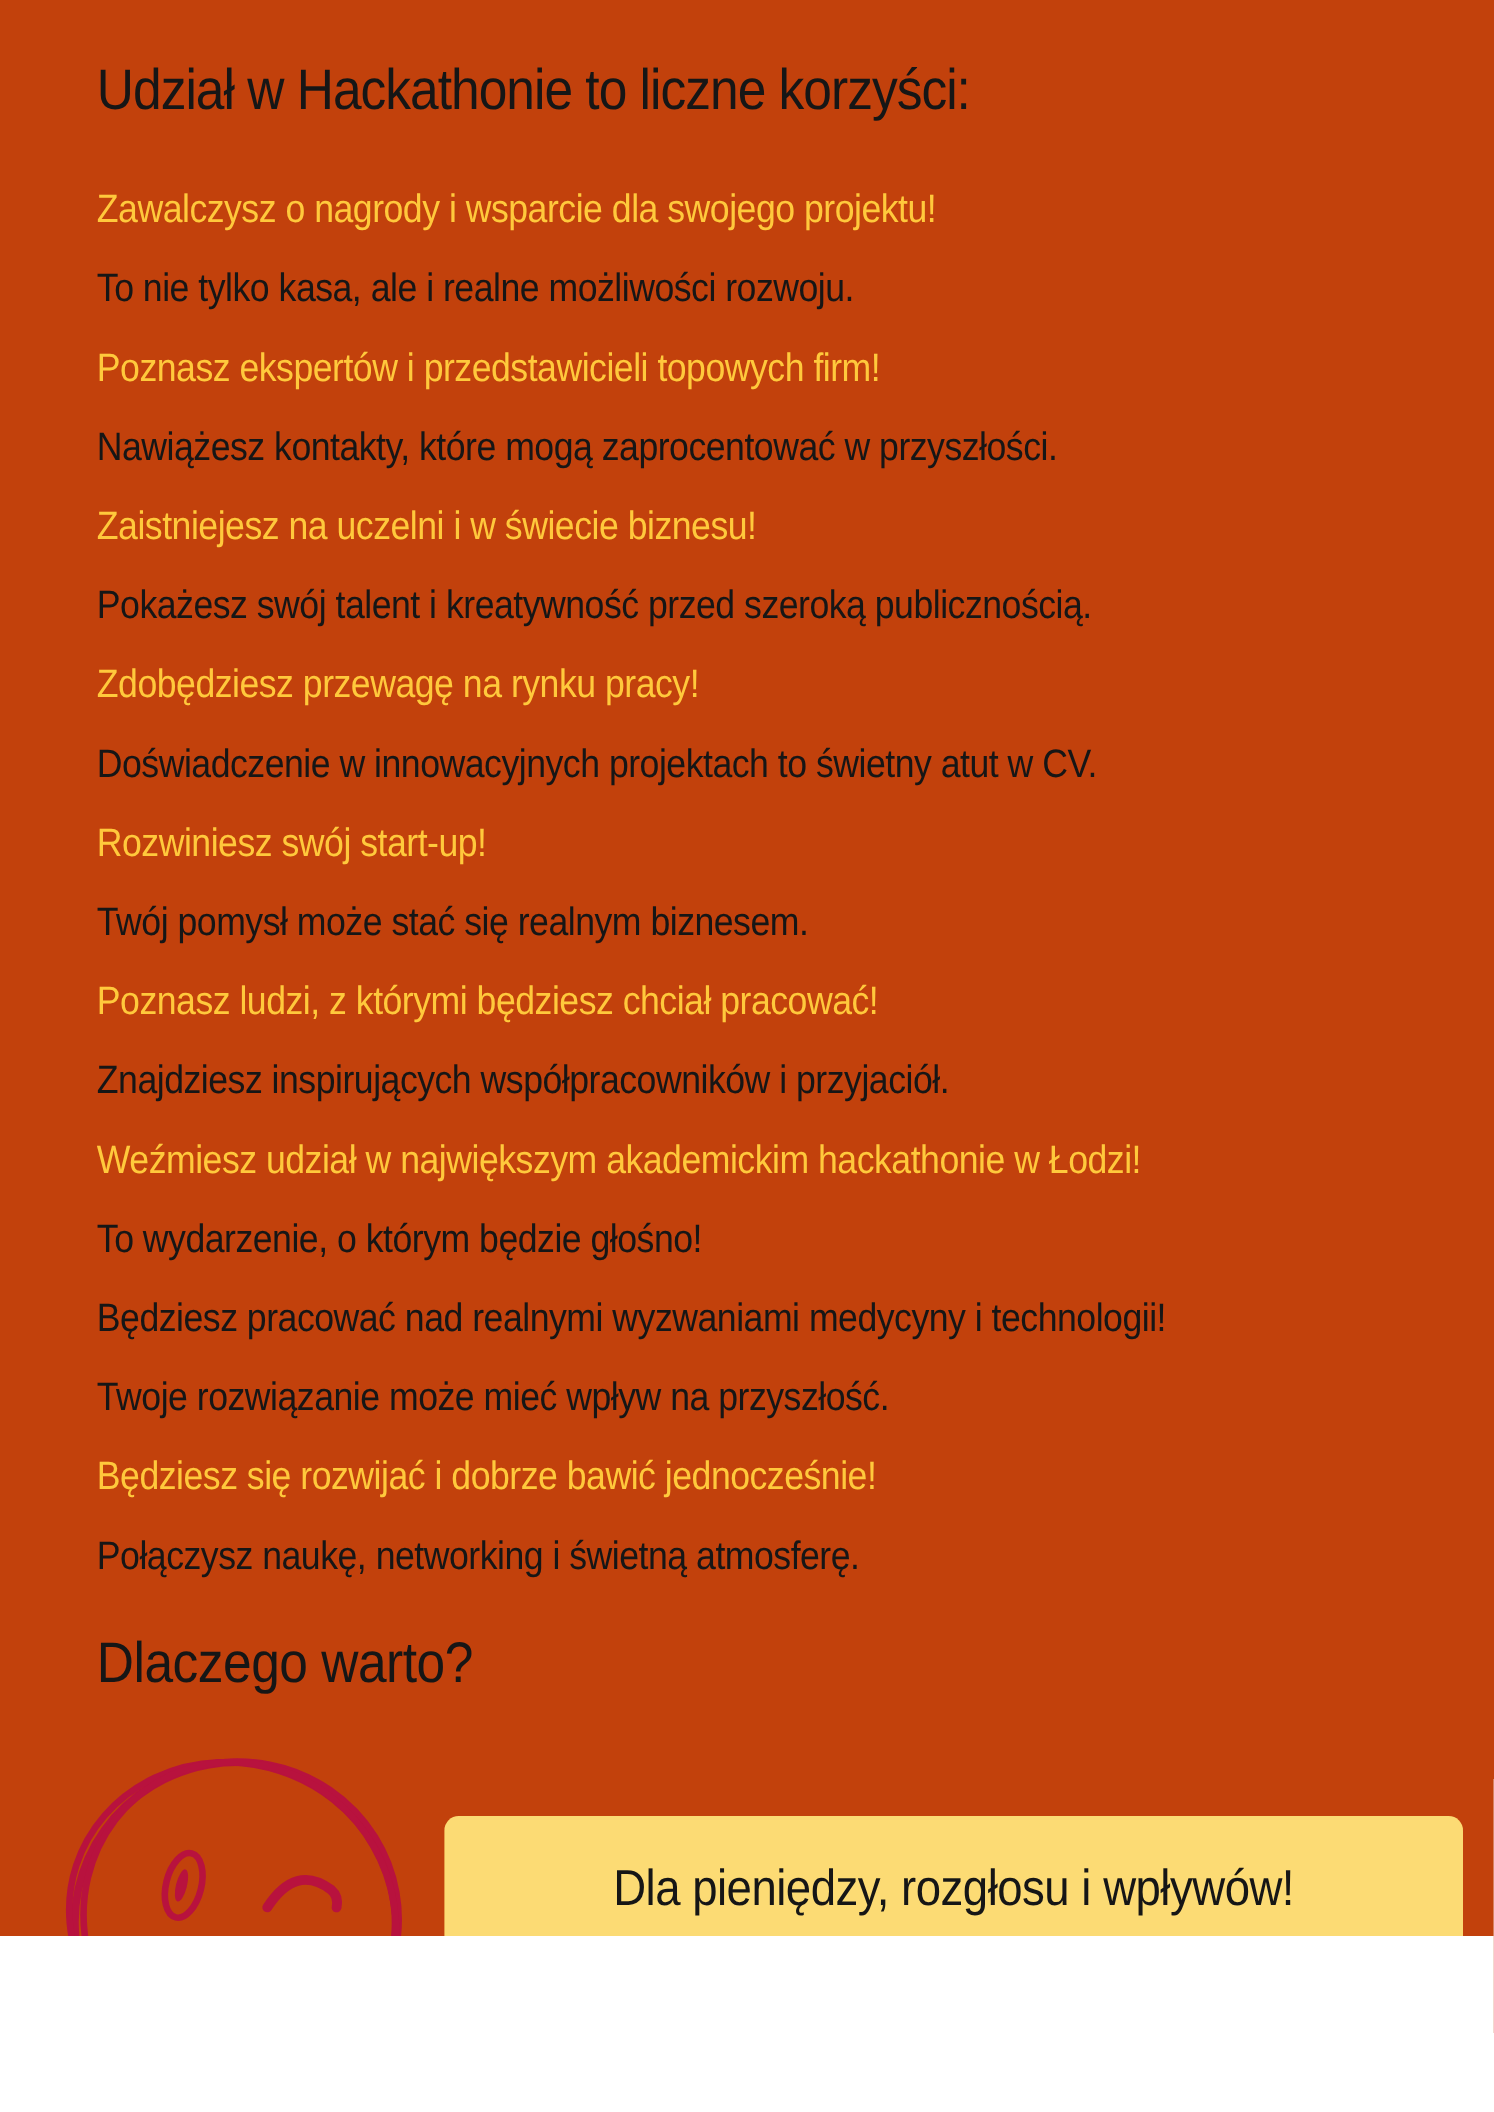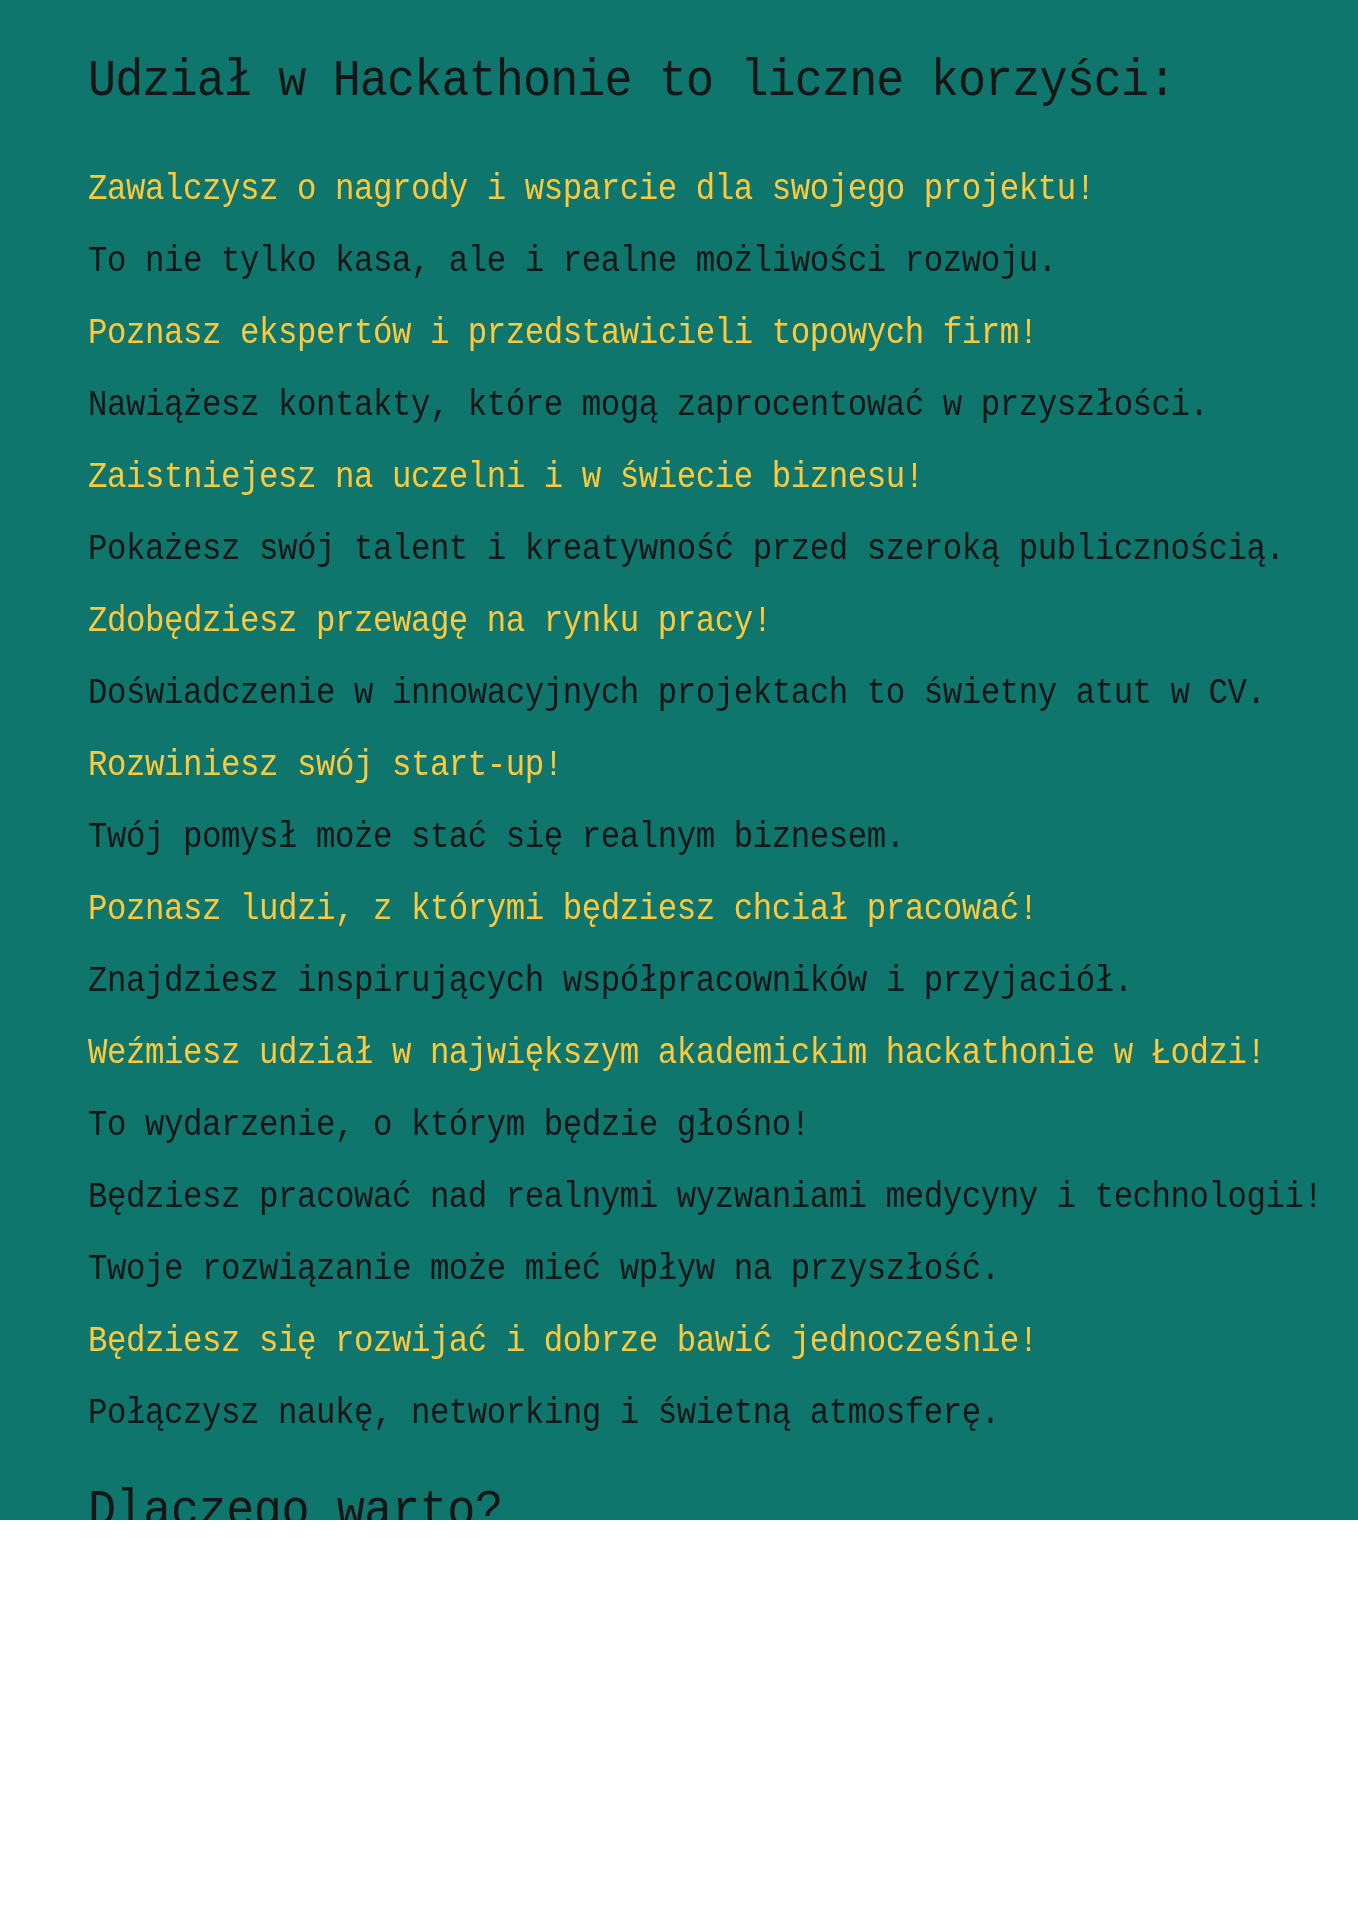--- a/index.html
+++ b/index.html
@@ -4,24 +4,24 @@
 <style>
   :root{
     --yellow:#FFC93C;
     --banner:#FCDB74;
     --red:#B8123E;
     --black:#161616;
   }
   html,body{margin:0;padding:0;background:#ffffff;}
   .page{
     position:relative;
-    width:1358px;height:1520px;
-    background:#0f766e;
+    width:1358px;height:1760px;
+    background:#c2410c;
     overflow:hidden;
-    font-family:Liberation Mono, monospace;
+    font-family:Liberation Sans, sans-serif;
     color:var(--black);
   }
   .content{position:absolute;left:88px;top:54px;right:20px;}
   .title{
     margin:0;
     font-size:52px;line-height:56px;font-weight:400;
     letter-spacing:-1px;white-space:nowrap;
     transform:scaleX(.9);transform-origin:0 50%;
   }
   .benefits{margin-top:44px;}

